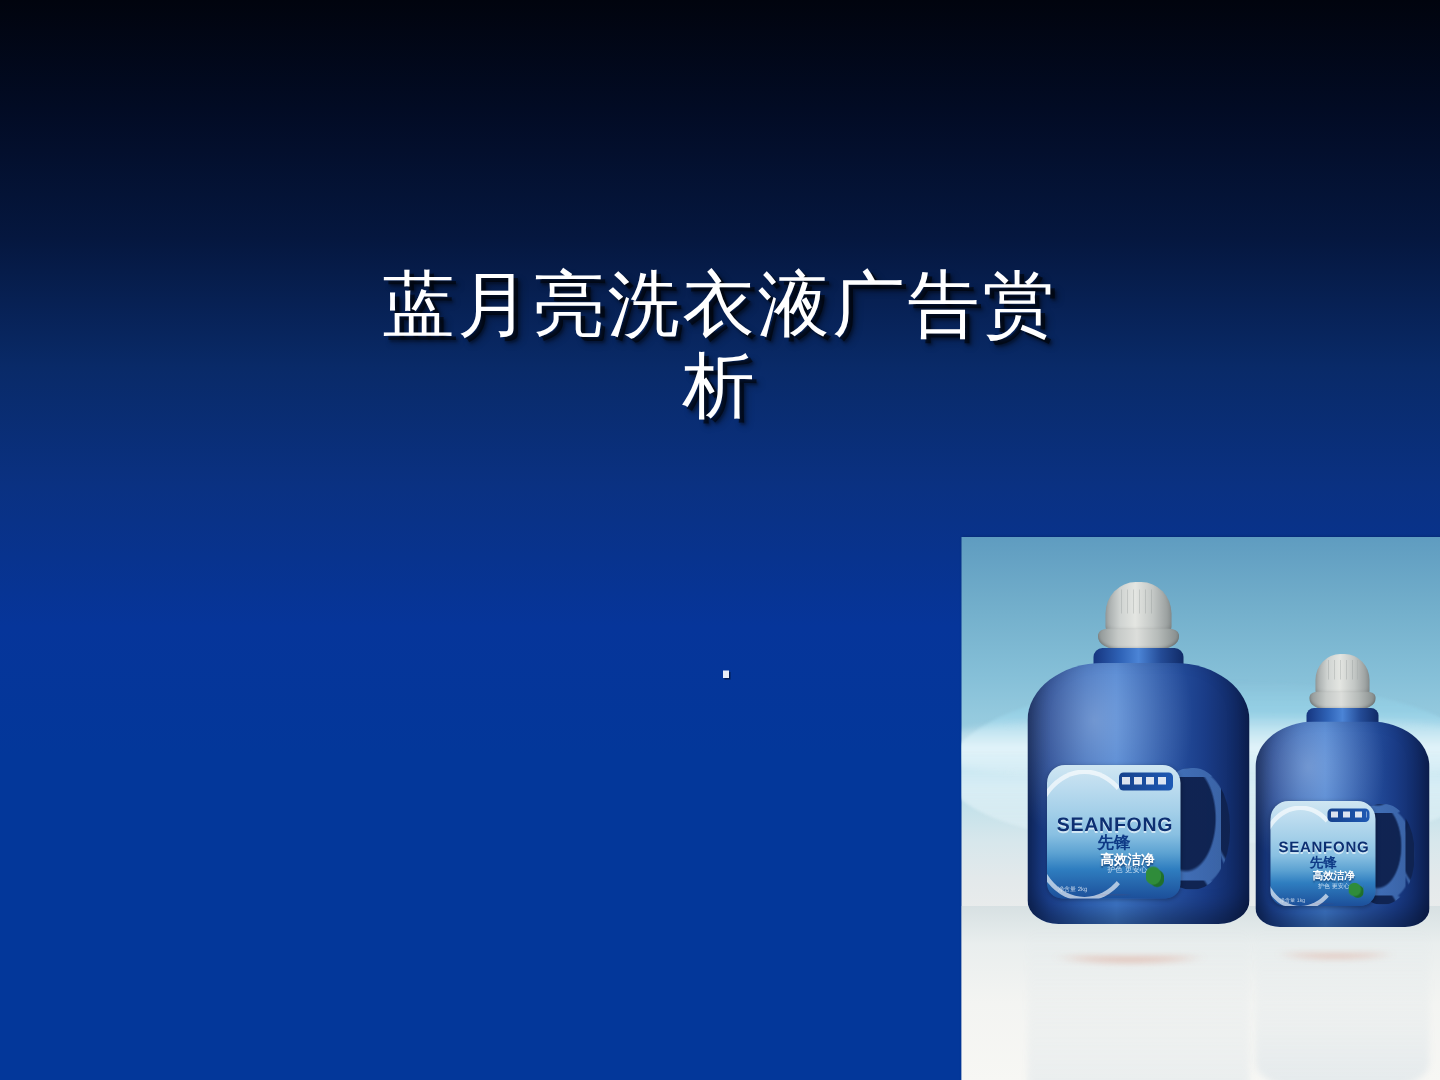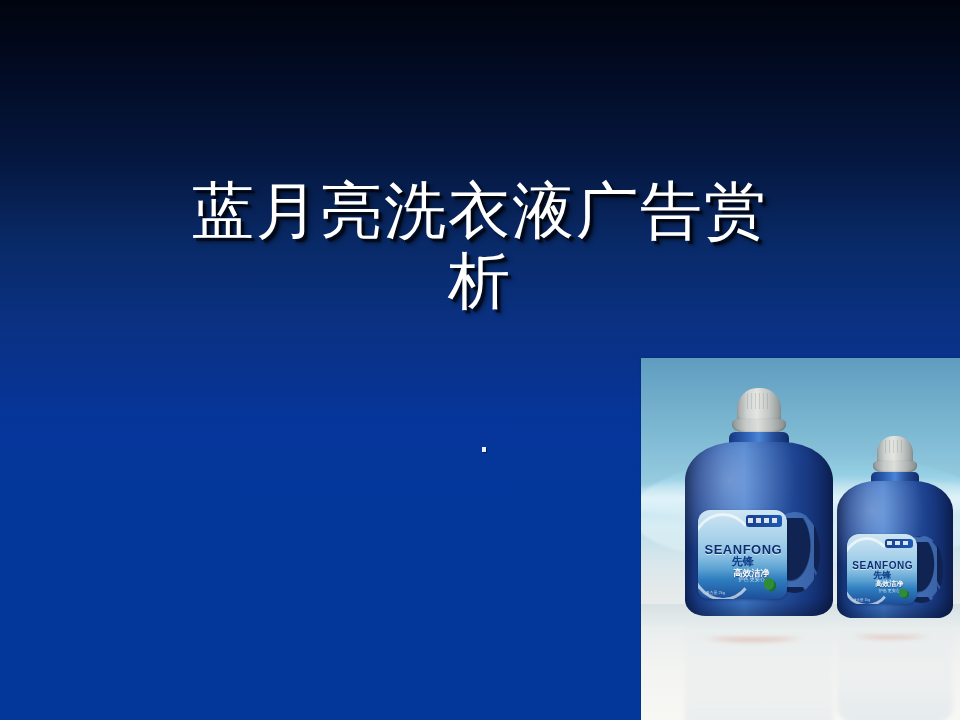--- a/index.html
+++ b/index.html
@@ -28,21 +28,21 @@
        #06359a 58%,
        #03379a 70%,
        #03379a 100%);
   }
 
   
   #title{
     position:absolute;left:60px;top:176px;width:840px;
     text-align:center;
     font-family:"DejaVu Serif","Liberation Serif",serif;
-    font-size:62px;
+    font-size:48px;
     line-height:1.13;
     font-weight:400;
     color:#ffffff;
     letter-spacing:2px;
     text-shadow:
        3px 3px 0 rgba(0,0,0,.55),
        4px 4px 2px rgba(0,0,0,.40),
        5px 5px 5px rgba(0,0,0,.28);
     white-space:normal;
     word-break:break-all;

